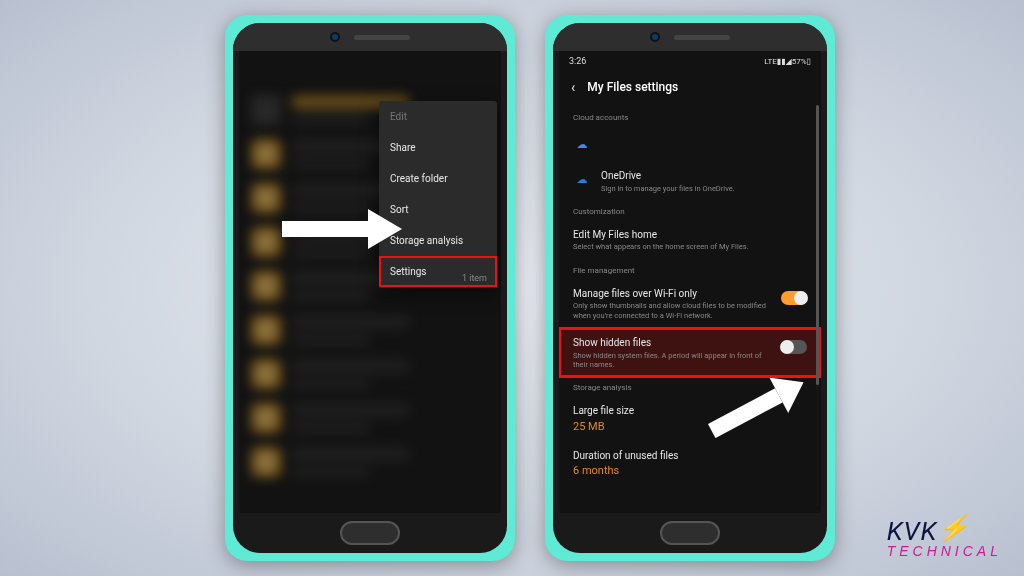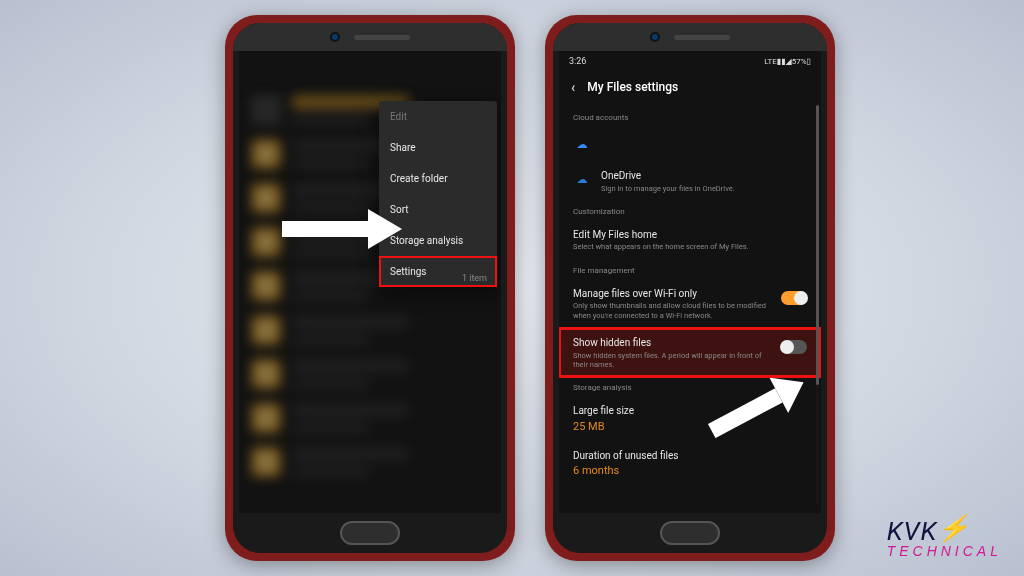--- a/index.html
+++ b/index.html
@@ -3,21 +3,21 @@
 <meta charset="utf-8">
 <style>
   * { margin:0; padding:0; box-sizing:border-box; font-family: -apple-system, Roboto, Arial, sans-serif; }
   body {
     width:1024px; height:576px;
     background: radial-gradient(ellipse at center, #e8ecf2 0%, #d0d6e0 60%, #b8c0d0 100%);
     position:relative; overflow:hidden;
   }
   .phone {
     position:absolute; width:290px; height:546px; top:15px;
-    background:#7f1d1d; border-radius:32px;
+    background:#5eead4; border-radius:22px;
     box-shadow: 0 4px 20px rgba(0,0,0,.35);
     padding:8px;
   }
   .phone-left { left:225px; }
   .phone-right { left:545px; }
   .phone-inner {
     width:100%; height:100%; background:#1a1a1a; border-radius:27px;
     position:relative; overflow:hidden;
   }
   .earpiece-bar {

